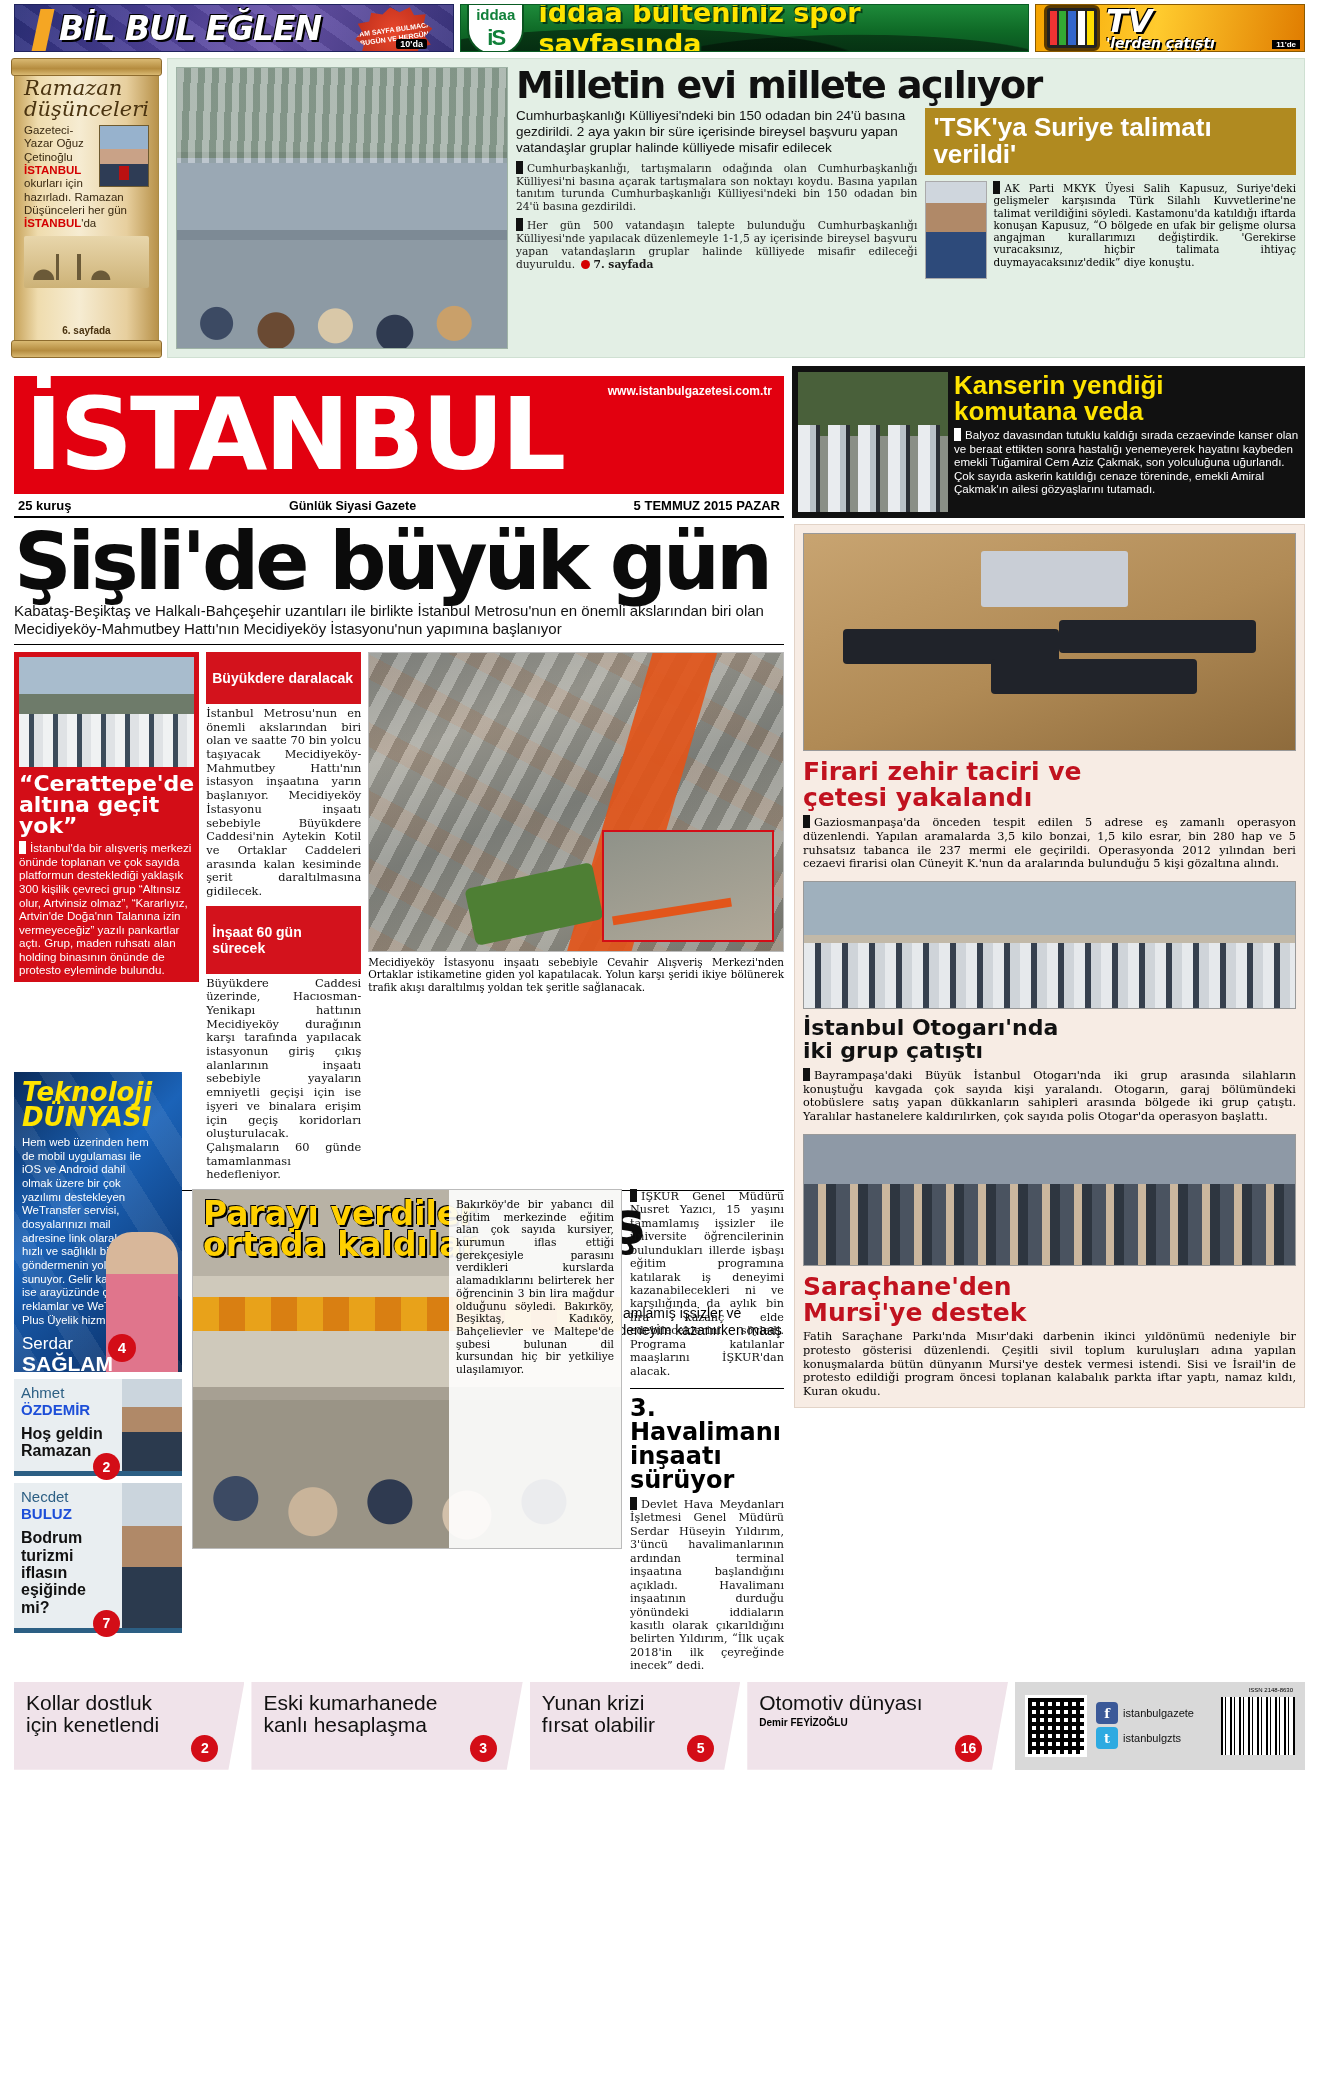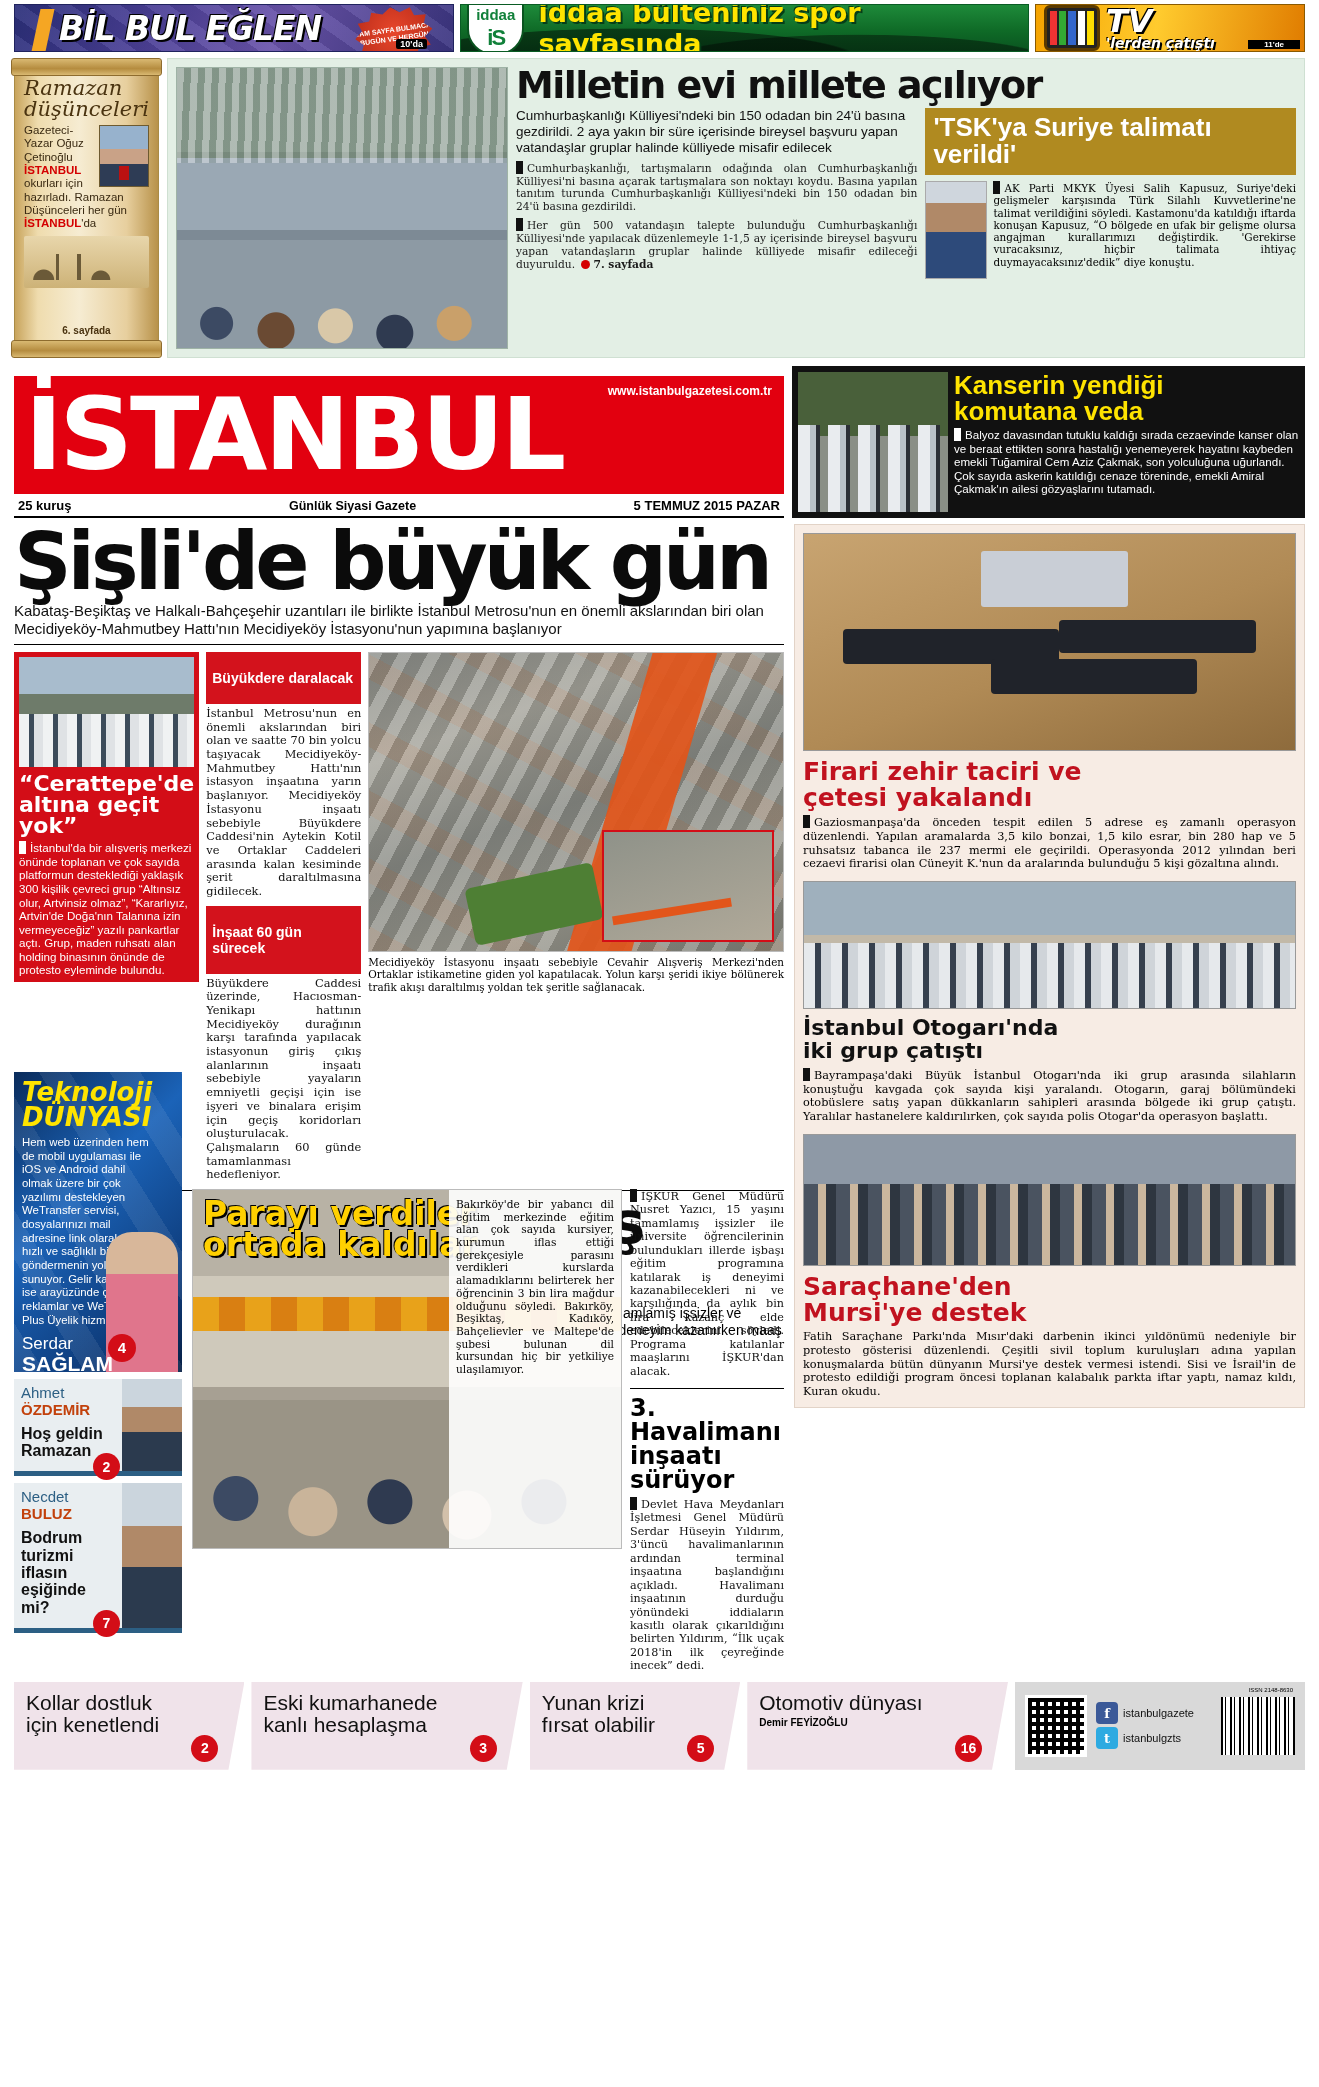--- a/index.html
+++ b/index.html
@@ -69,21 +69,21 @@
   }
   .ad3 .tv i { flex:1; display:block;}
   .ad3 .tv i:nth-child(1){background:#e33;} .ad3 .tv i:nth-child(2){background:#3a3;}
   .ad3 .tv i:nth-child(3){background:#36c;} .ad3 .tv i:nth-child(4){background:#fff;}
   .ad3 .tv i:nth-child(5){background:#fd0;}
   .ad3 .t {
     position:relative; z-index:2; color:#fff; font-weight:bold; font-style:italic; font-size:32px; margin-left:6px;
     text-shadow:2px 2px 0 #000,-1px -1px 0 #000; line-height:.9; font-family:"DejaVu Sans", sans-serif;
   }
   .ad3 .t small{font-size:14px; display:block; text-align:right; margin-top:1px;}
-  .ad3 .pg{position:absolute; right:4px; bottom:2px; z-index:4; background:#000; color:#fff; font-size:8px; font-weight:bold; padding:0 16px;}
+  .ad3 .pg{position:absolute; right:4px; bottom:2px; z-index:4; background:#000; color:#fff; font-size:8px; font-weight:bold; padding:0 4px;}
 
   
   .topwrap { display:flex; gap:8px; height: 300px; }
   .scroll {
     flex: 0 0 133px; position:relative;
     background: linear-gradient(90deg,#c8a45c 0%,#efdcae 16%,#f6ecd2 45%,#e7cf9e 78%,#b8924a 100%);
     border-left:1px solid #a98b46; border-right:1px solid #a98b46;
     padding: 20px 9px 10px 9px; color:#3a2a12;
   }
   .scroll:before, .scroll:after{
@@ -233,21 +233,21 @@
   .tech p{ position:relative; font-size:11.4px; line-height:1.2; margin-top:6px; width:86%;}
   .tech .name{position:relative; margin-top:8px; font-size:17px; line-height:1.02;}
   .tech .name b{display:block; font-size:21px;}
   .tech .pill{position:absolute; right:46px; bottom:10px; width:28px; height:28px; border-radius:50%;
     background:#d30d17; color:#fff; font-weight:bold; font-size:15px; display:flex; align-items:center; justify-content:center; z-index:4;}
   .tech .man{position:absolute; right:4px; bottom:0; width:72px; height:140px;
     background:linear-gradient(180deg,#d8b79a 0 30%, #e0758c 30% 100%); border-radius:26px 26px 0 0;}
   .colbox { margin-top:7px; background:#e9eef1; border-bottom:5px solid #2c5f84; position:relative; display:flex;}
   .colbox .meta{flex:1 1 auto; padding:5px 7px 12px;}
   .colbox .who{font-size:15px; color:#2c5f84;}
-  .colbox .who b{color:#c2410c;}
+  .colbox .who b{color:#1d4ed8;}
   .colbox .ttl{font-size:16px; font-weight:bold; line-height:1.08; margin-top:7px; color:#111;}
   .colbox .ph{flex:0 0 60px; background:linear-gradient(180deg,#cbd5dd 0 30%,#b08968 30% 58%,#2b3a4e 58% 100%);}
   .colbox .pill{position:absolute; right:62px; bottom:-9px; width:27px; height:27px; border-radius:50%;
     background:#d30d17; color:#fff; font-weight:bold; font-size:14px; display:flex; align-items:center; justify-content:center;}
 
   
   .rcol-inner { background:#f7ece4; border:1px solid #e2d3c7; padding:8px; }
   .rph { width:100%; height:218px; border:1px solid #999; position:relative; overflow:hidden;
     background:linear-gradient(160deg,#c8a471 0%,#b08a55 55%,#8e6b3c 100%);}
   .rph .gun{position:absolute; background:#20232a; border-radius:4px;}

